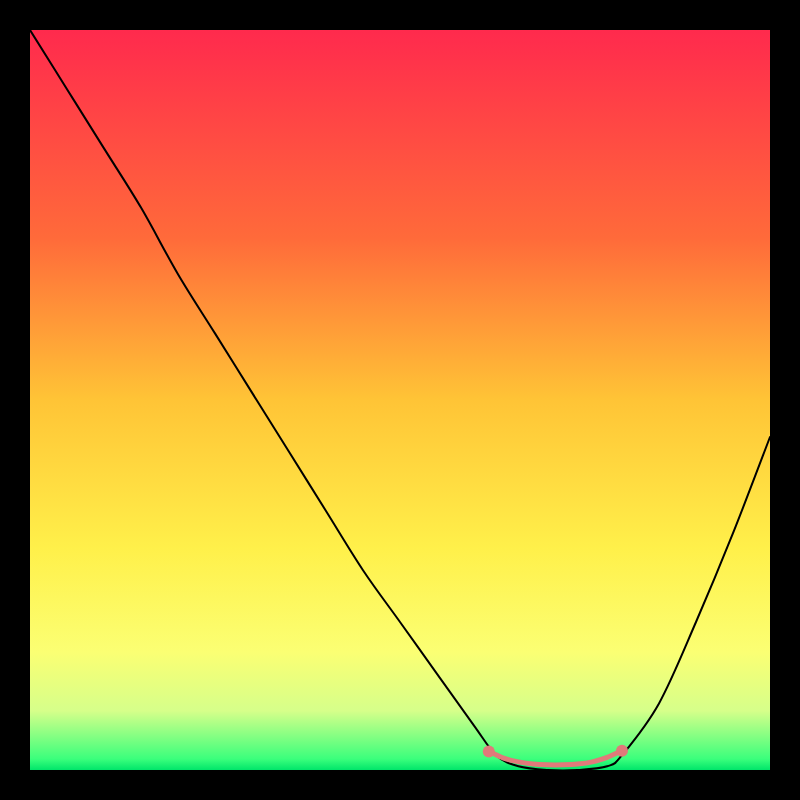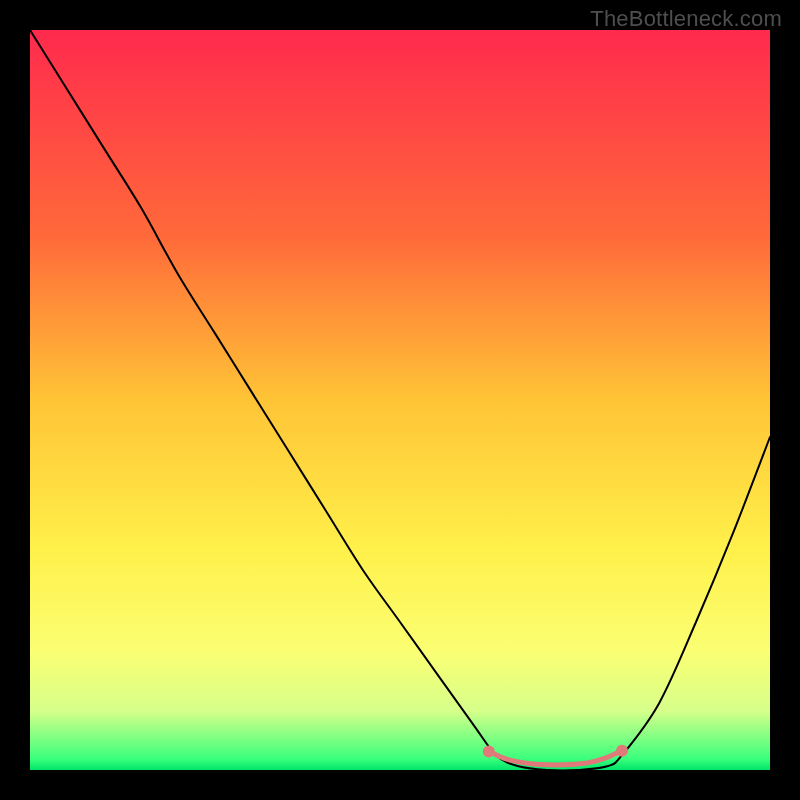--- a/index.html
+++ b/index.html
@@ -27,21 +27,20 @@
     top: 30px;
     width: 740px;
     height: 740px;
   }
   svg { display: block; }
 </style>
 </head>
 <body>
 
 <div class="container">
-  <div class="watermark">TheBottleneck.com</div>
   <div class="plot-area">
     <svg id="chart-svg" width="740" height="740" viewBox="0 0 740 740">
         <defs>
           <linearGradient id="bg-grad" x1="0" y1="0" x2="0" y2="1">
             <stop offset="0%" stop-color="#ff2a4d"></stop>
             <stop offset="28.000000000000004%" stop-color="#ff6a3a"></stop>
             <stop offset="50%" stop-color="#ffc436"></stop>
             <stop offset="70%" stop-color="#fff04a"></stop>
             <stop offset="84%" stop-color="#fbff73"></stop>
             <stop offset="92%" stop-color="#d6ff8a"></stop>

